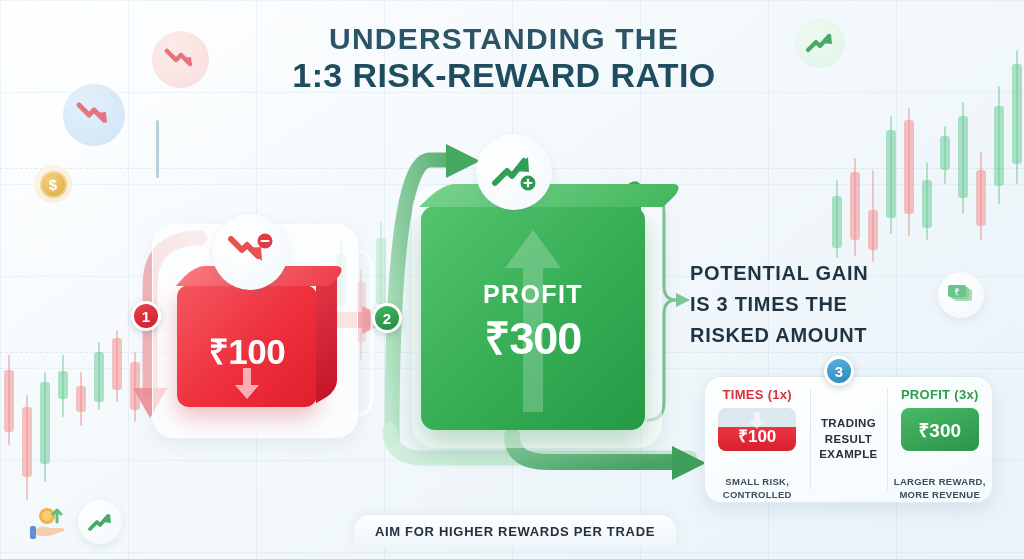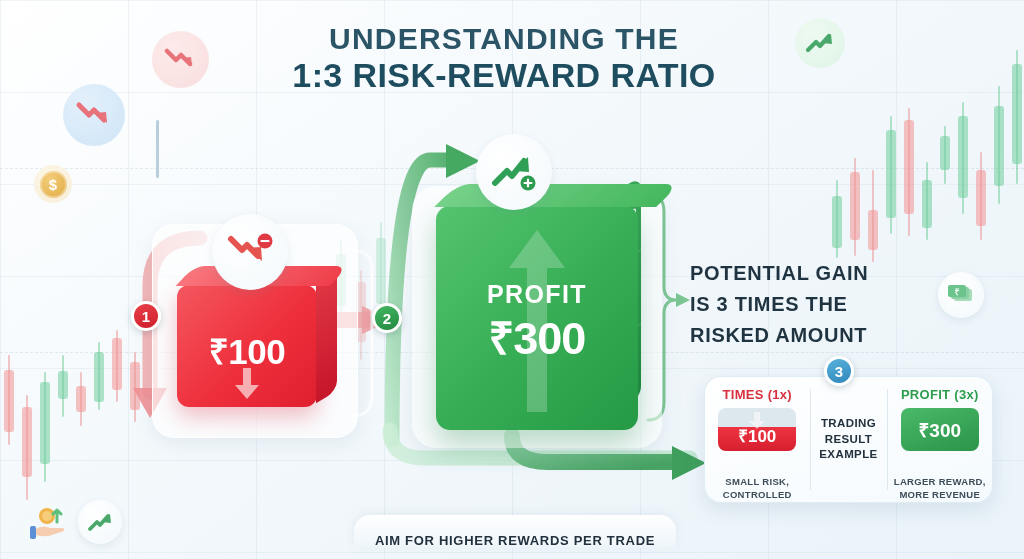--- a/index.html
+++ b/index.html
@@ -144,21 +144,21 @@
     width: 30px; height: 32px; z-index: 3; opacity: .62;
   }
 
   
   .profit-plate {
     position: absolute; left: 412px; top: 186px; width: 250px; height: 262px;
     background: rgba(255,255,255,.55); border-radius: 24px;
     box-shadow: 0 6px 22px rgba(105,140,165,.10);
   }
   .profit-box {
-    position: absolute; left: 436px; top: 206px; width: 202px; height: 224px;
+    position: absolute; left: 421px; top: 206px; width: 224px; height: 224px;
     border-radius: 14px;
     background: linear-gradient(135deg,#55c46f 0%,#37ae56 52%,#259944 100%);
     box-shadow: 0 14px 28px rgba(35,140,70,.30);
     z-index: 20;
   }
   .profit-box::after {        
     content: ""; position: absolute; left: 10px; right: -30px; top: -22px; height: 23px;
     background: linear-gradient(100deg,#76d189,#45b85f);
     border-radius: 12px 14px 0 0;
     transform: skewX(-46deg);
@@ -253,21 +253,21 @@
     margin-top: 25px; font-size: 9.5px; font-weight: 700; line-height: 1.35;
     color: #3d4d59; text-align: center; letter-spacing: .3px;
   }
 
   
   .footer {
     position: absolute; left: 354px; top: 515px; width: 322px; height: 33px;
     background: linear-gradient(180deg,#ffffff,#eef5fa);
     border-radius: 16px 16px 0 0;
     box-shadow: 0 -2px 10px rgba(100,135,160,.10);
-    display: flex; align-items: flex-end; justify-content: center;
+    display: flex; align-items: center; justify-content: center;
   }
   .footer span {
     font-size: 13px; font-weight: 800; letter-spacing: .7px; color: #22313d;
   }
 </style>
 </head>
 <body>
 
 <div id="canvas">
 

